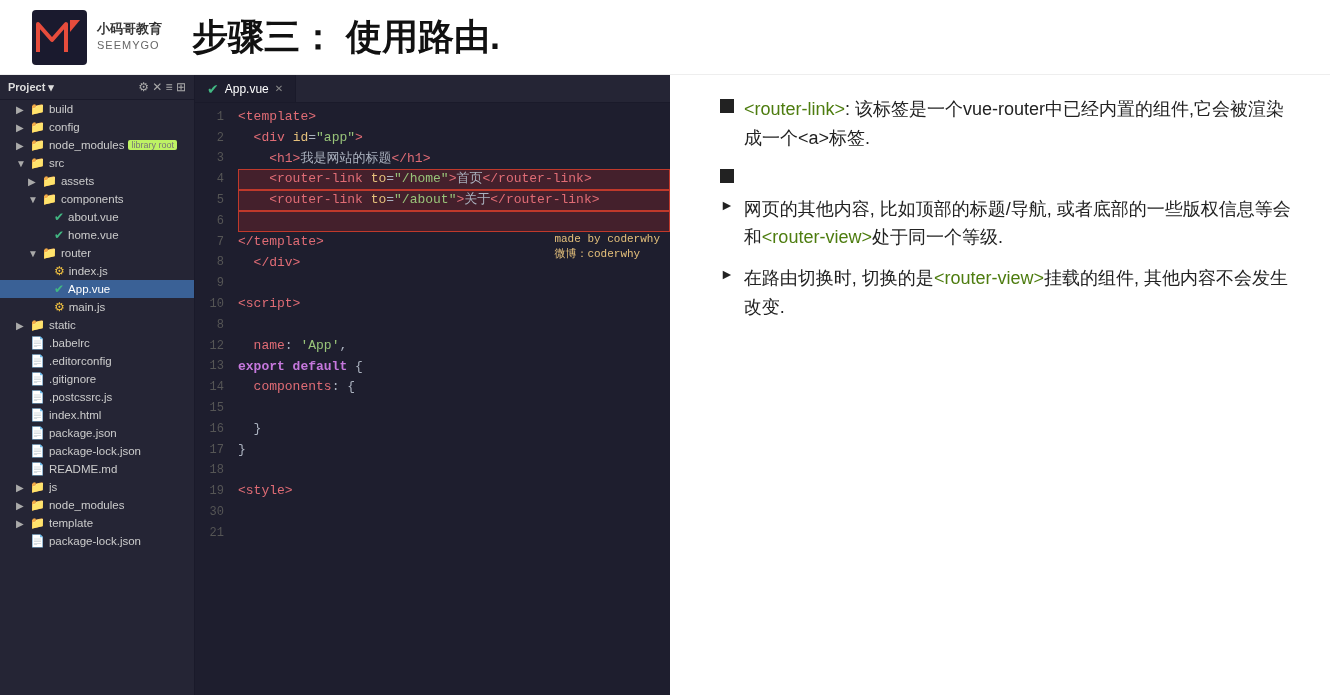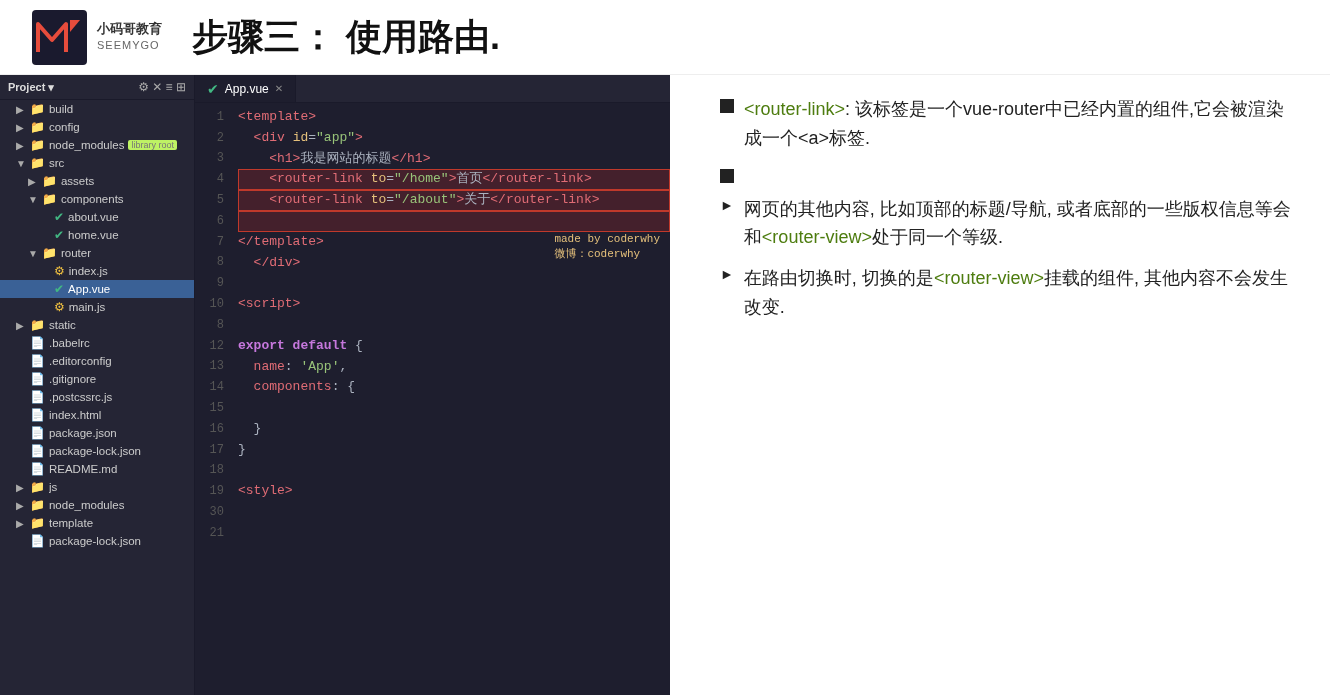--- a/index.html
+++ b/index.html
@@ -494,25 +494,25 @@
 
           <div class="code-line">&nbsp;</div>
 
           <div class="code-line">
             <span class="t-tag">&lt;script&gt;</span>
           </div>
 
           <div class="code-line">&nbsp;</div>
 
           <div class="code-line">
+            <span class="t-white">&nbsp;&nbsp;</span><span class="t-js-key">name</span><span class="t-white">: </span><span class="t-js-val">'App'</span><span class="t-white">,</span>
+          </div>
+
+          <div class="code-line">
             <span class="t-js-kw">export default</span><span class="t-white"> {</span>
-          </div>
-
-          <div class="code-line">
-            <span class="t-white">&nbsp;&nbsp;</span><span class="t-js-key">name</span><span class="t-white">: </span><span class="t-js-val">'App'</span><span class="t-white">,</span>
           </div>
 
           <div class="code-line">
             <span class="t-white">&nbsp;&nbsp;</span><span class="t-js-key">components</span><span class="t-white">: {</span>
           </div>
 
           <div class="code-line">&nbsp;</div>
 
           <div class="code-line">
             <span class="t-white">&nbsp;&nbsp;}</span>

